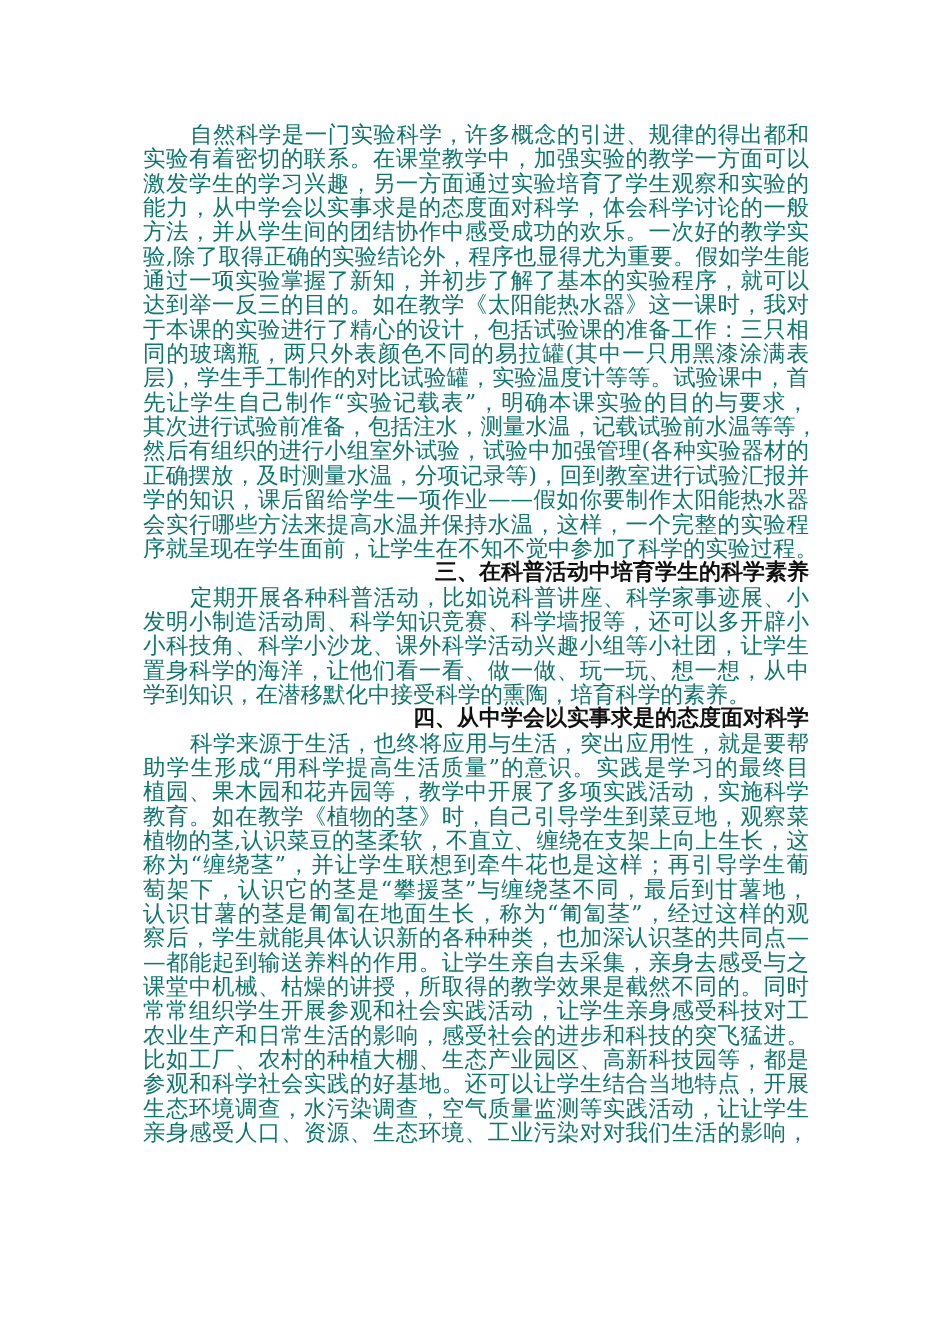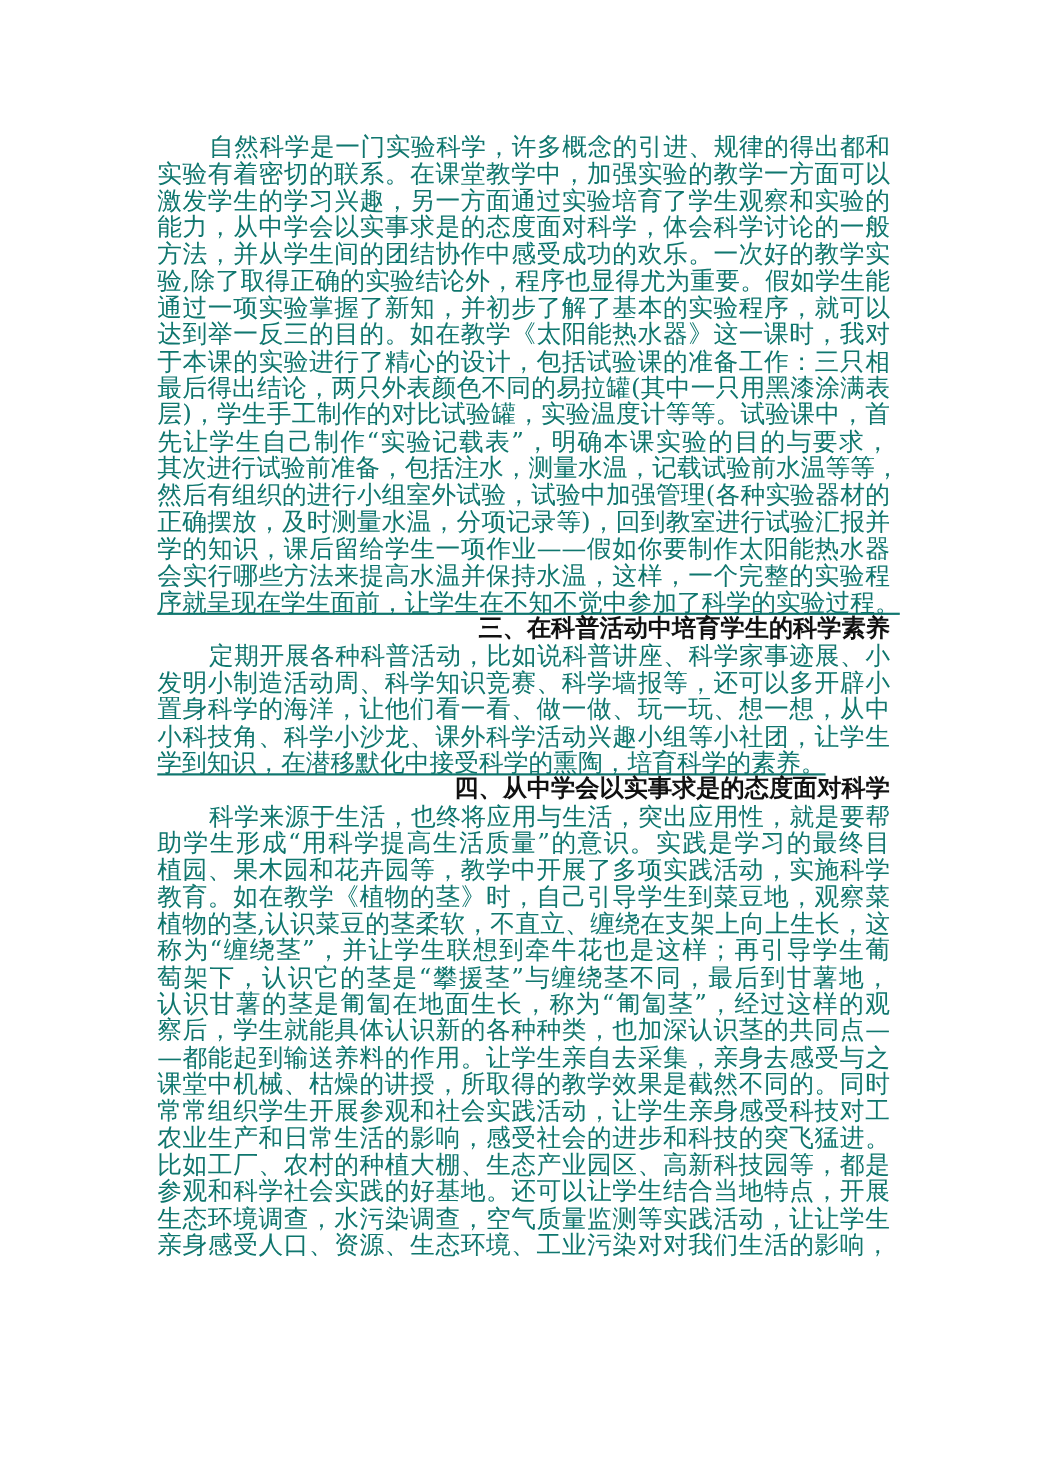--- a/index.html
+++ b/index.html
@@ -25,21 +25,20 @@
     font-family: "DejaVu Serif", "Liberation Serif", serif;
     font-size: 22.5px;
     color: #0f766e;
     white-space: nowrap;
     text-align: justify;
     text-align-last: justify;
     letter-spacing: 0;
   }
   .line.last {
     text-align-last: left;
-    text-decoration: underline;
   }
   .line.indent {
     padding-left: 47px;
   }
   .heading {
     height: 24.35px;
     line-height: 24.35px;
     font-family: "DejaVu Sans", "Liberation Sans", sans-serif;
     font-weight: bold;
     font-size: 22px;
@@ -57,38 +56,38 @@
   <div>
     <div class="line indent">自然科学是一门实验科学，许多概念的引进、规律的得出都和</div>
     <div class="line">实验有着密切的联系。在课堂教学中，加强实验的教学一方面可以</div>
     <div class="line">激发学生的学习兴趣，另一方面通过实验培育了学生观察和实验的</div>
     <div class="line">能力，从中学会以实事求是的态度面对科学，体会科学讨论的一般</div>
     <div class="line">方法，并从学生间的团结协作中感受成功的欢乐。一次好的教学实</div>
     <div class="line">验,除了取得正确的实验结论外，程序也显得尤为重要。假如学生能</div>
     <div class="line">通过一项实验掌握了新知，并初步了解了基本的实验程序，就可以</div>
     <div class="line">达到举一反三的目的。如在教学《太阳能热水器》这一课时，我对</div>
     <div class="line">于本课的实验进行了精心的设计，包括试验课的准备工作：三只相</div>
-    <div class="line">最后得出结论，两只外表颜色不同的易拉罐(其中一只用黑漆涂满表</div>
+    <div class="line">同的玻璃瓶，两只外表颜色不同的易拉罐(其中一只用黑漆涂满表</div>
     <div class="line">层)，学生手工制作的对比试验罐，实验温度计等等。试验课中，首</div>
     <div class="line">先让学生自己制作“实验记载表”，明确本课实验的目的与要求，</div>
     <div class="line">其次进行试验前准备，包括注水，测量水温，记载试验前水温等等，</div>
     <div class="line">然后有组织的进行小组室外试验，试验中加强管理(各种实验器材的</div>
     <div class="line">正确摆放，及时测量水温，分项记录等)，回到教室进行试验汇报并</div>
     <div class="line">学的知识，课后留给学生一项作业——假如你要制作太阳能热水器</div>
     <div class="line">会实行哪些方法来提高水温并保持水温，这样，一个完整的实验程</div>
     <div class="line last">序就呈现在学生面前，让学生在不知不觉中参加了科学的实验过程。</div>
   </div>
 
   <div class="heading">三、在科普活动中培育学生的科学素养</div>
 
   <div>
     <div class="line indent">定期开展各种科普活动，比如说科普讲座、科学家事迹展、小</div>
     <div class="line">发明小制造活动周、科学知识竞赛、科学墙报等，还可以多开辟小</div>
+    <div class="line">小科技角、科学小沙龙、课外科学活动兴趣小组等小社团，让学生</div>
     <div class="line">置身科学的海洋，让他们看一看、做一做、玩一玩、想一想，从中</div>
-    <div class="line">小科技角、科学小沙龙、课外科学活动兴趣小组等小社团，让学生</div>
     <div class="line last">学到知识，在潜移默化中接受科学的熏陶，培育科学的素养。</div>
   </div>
 
   <div class="heading">四、从中学会以实事求是的态度面对科学</div>
 
   <div>
     <div class="line indent">科学来源于生活，也终将应用与生活，突出应用性，就是要帮</div>
     <div class="line">助学生形成“用科学提高生活质量”的意识。实践是学习的最终目</div>
     <div class="line">植园、果木园和花卉园等，教学中开展了多项实践活动，实施科学</div>
     <div class="line">教育。如在教学《植物的茎》时，自己引导学生到菜豆地，观察菜</div>

